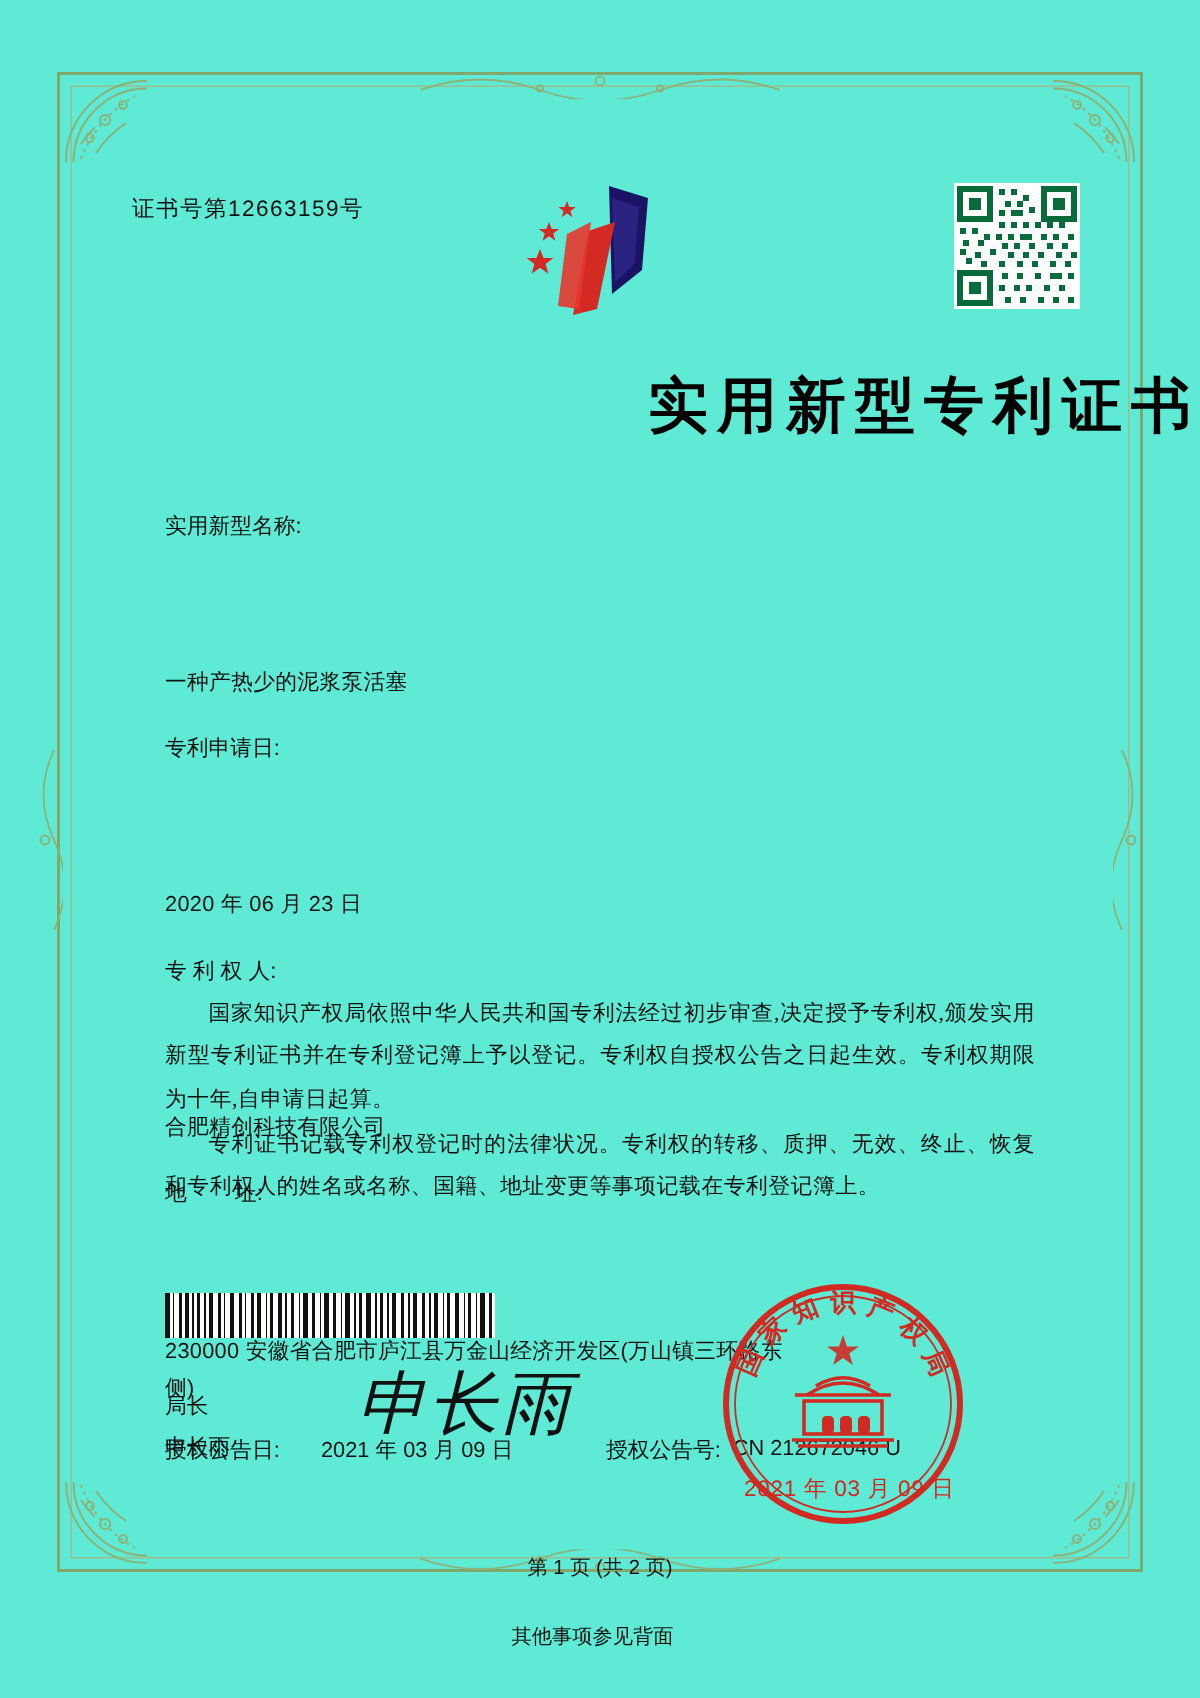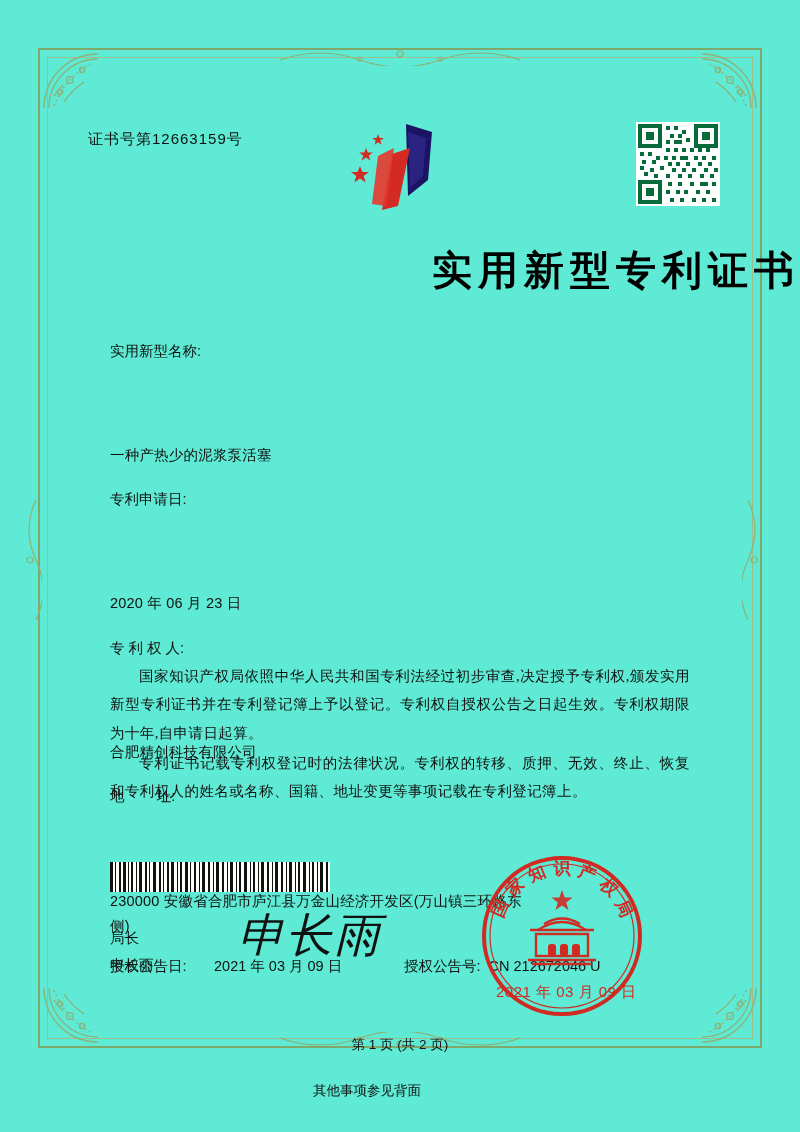--- a/index.html
+++ b/index.html
@@ -208,20 +208,21 @@
     color: #111;
   }
   .footnote {
     position: absolute;
     left: 0; top: 1082px;
     width: 734px;
     text-align: center;
     font-size: 13.5px;
     font-family: "Liberation Sans", "DejaVu Sans", sans-serif;
     color: #111;
+    padding-left: 28px;
   }
 </style>
 </head>
 <body>
 
 <div class="page">
 
   <div class="border-outer"></div>
   <div class="border-inner"></div>
 

